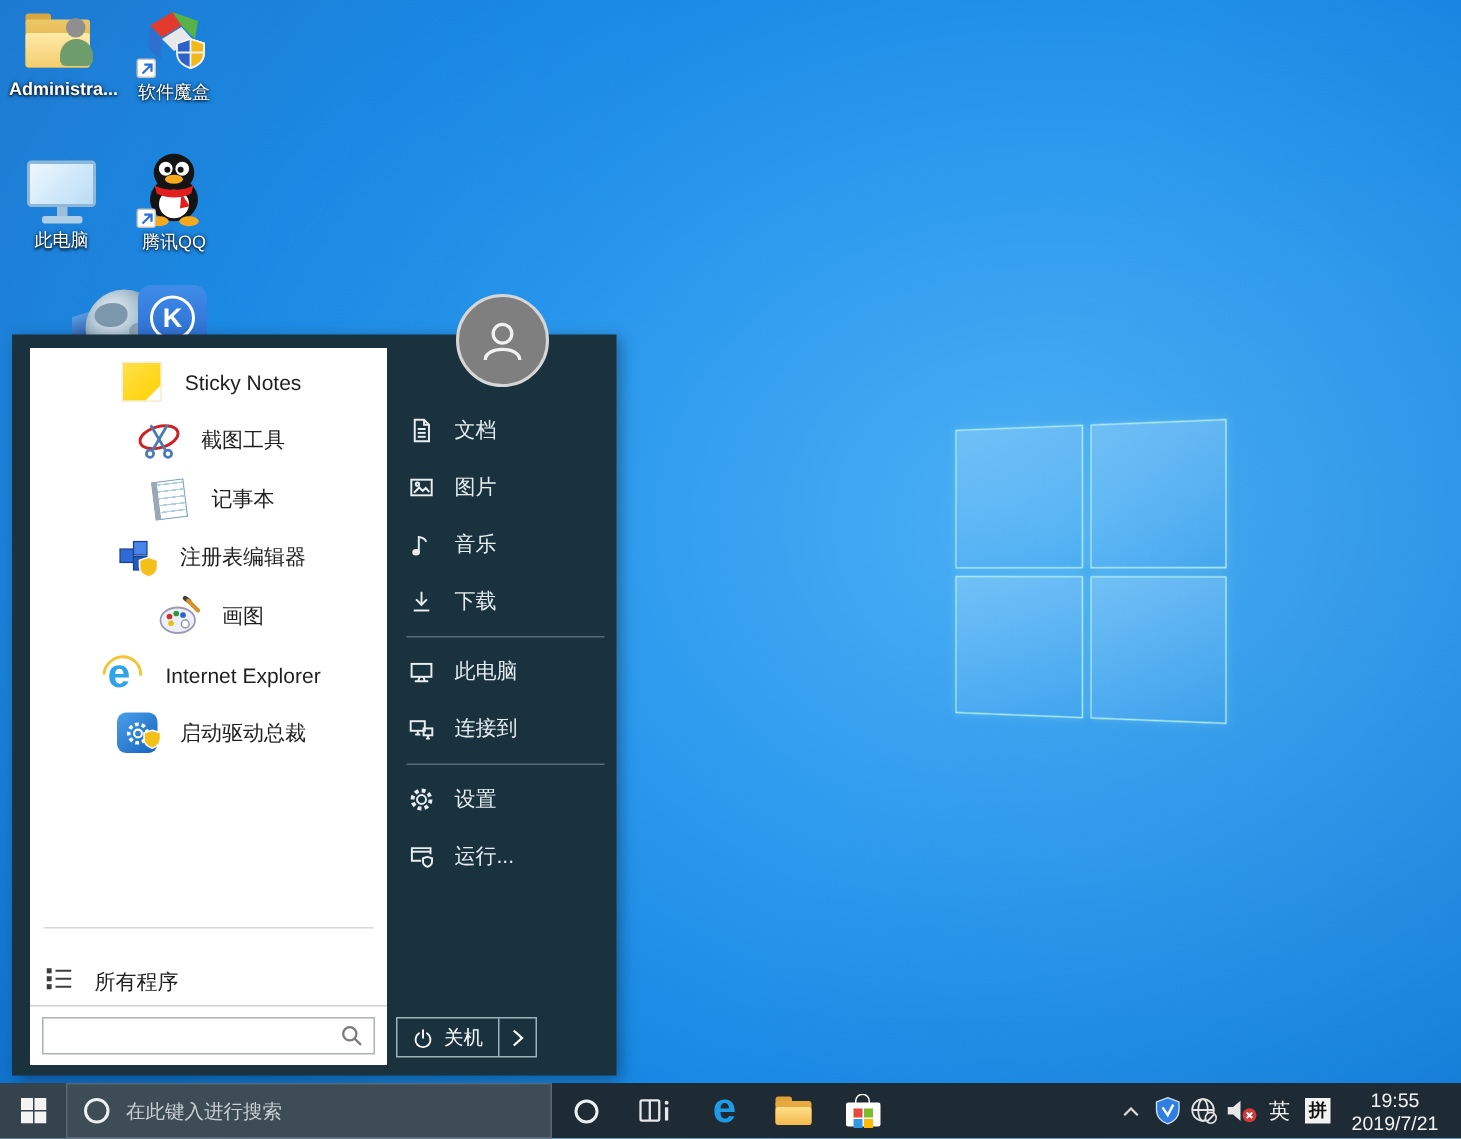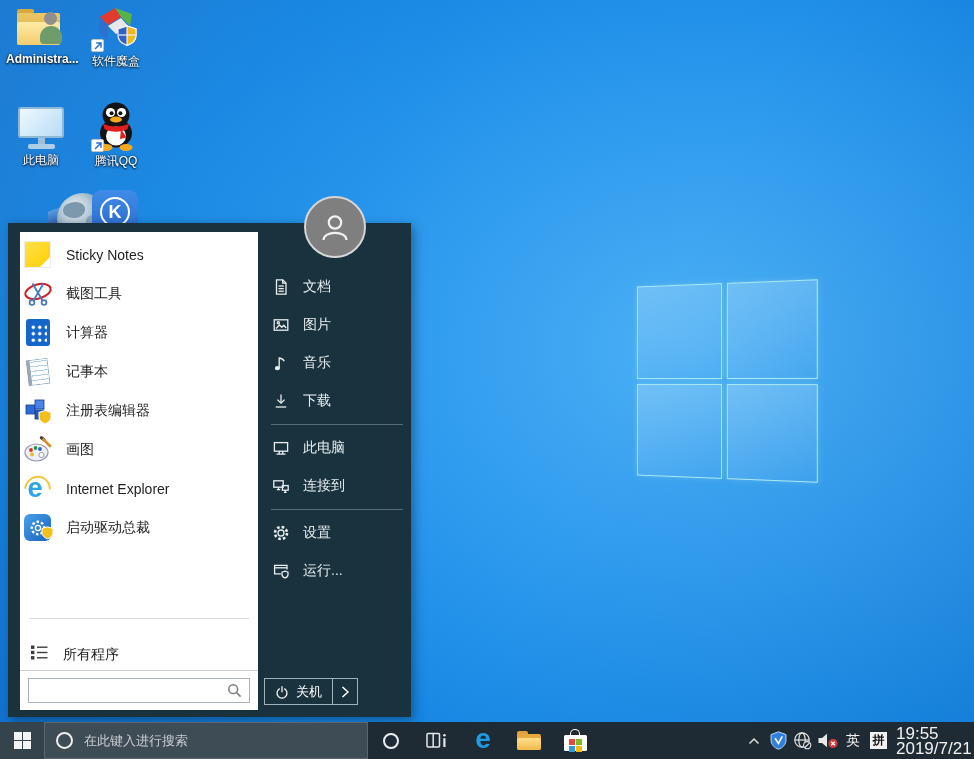--- a/index.html
+++ b/index.html
@@ -58,21 +58,21 @@
   .ktile-ring { position:absolute; left:8px; top:7px; width:30px; height:30px; border:2.5px solid #fff;
       border-radius:50%; display:flex; align-items:center; justify-content:center;
       color:#fff; font-weight:bold; font-size:18px; }
 
   
   .start-menu { position:absolute; left:8px; top:223px; width:403px; height:494px;
       background:#1a323e; z-index:10; box-shadow:3px 3px 10px rgba(0,0,0,.35); }
 
   .menu-left { position:absolute; left:12px; top:9px; width:238px; height:478px; background:#fff; }
   .prog-list { padding-top:3px; }
-  .prog-item { height:39px; display:flex; align-items:center; padding-left:2px; cursor:default; }
+  .prog-item { height:39px; display:flex; align-items:center; padding-left:2px; cursor:default;justify-content:center; }
   .prog-icon { width:31px; height:31px; position:relative; flex:none; display:flex;
       align-items:center; justify-content:center; }
   .prog-label { margin-left:13px; font-size:14px; color:#1f1f1f; white-space:nowrap; }
 
   .sticky { width:25px; height:25px; position:relative; background:linear-gradient(135deg,#ffe14a,#ffd002);
       box-shadow:0 0 0 1px rgba(0,0,0,.07); }
   .sticky i { position:absolute; right:0; bottom:0; width:0; height:0;
       border-left:10px solid transparent; border-bottom:10px solid #fff; }
   .calc { width:24px; height:27px; background:#1466c8; border-radius:3px; position:relative; }
   .calc i { position:absolute; left:4px; top:5px; width:17px; height:18px;
@@ -135,21 +135,21 @@
       background:linear-gradient(#e8483c,#e8483c) 0 0/6px 6px no-repeat,
                  linear-gradient(#7cbb2a,#7cbb2a) 7px 0/6px 6px no-repeat,
                  linear-gradient(#2f9ae0,#2f9ae0) 0 7px/6px 6px no-repeat,
                  linear-gradient(#ffb900,#ffb900) 7px 7px/6px 6px no-repeat; }
 
   .tray { margin-left:auto; display:flex; align-items:center; padding-right:6px; }
   .tray-btn { width:24px; height:37px; display:flex; align-items:center; justify-content:center; }
   .tray-lang { width:24px; text-align:center; color:#f2f2f2; font-size:14px; }
   .tray-ime { width:17px; height:17px; background:#f2f2f2; color:#111; font-size:12px; line-height:17px;
       text-align:center; margin:0 5px; font-weight:bold; }
-  .tray-clock { width:76px; color:#f2f2f2; font-size:17px; line-height:15px; padding:0 4px; }
+  .tray-clock { width:76px; text-align:center; color:#f2f2f2; font-size:13px; line-height:15px; padding:0 4px; }
 </style>
 </head>
 <body>
 
 <div class="screen">
 
   <div class="win-logo">
     <div class="pane"></div>
     <div class="pane"></div>
     <div class="pane"></div>
@@ -248,28 +248,20 @@
                   <line x1="20.5" y1="4.5" x2="10.5" y2="21.5"></line>
                 <circle cx="9" cy="23.5" r="2.4"></circle>
                   <circle cx="21" cy="23.5" r="2.4"></circle>
               </g>
             </svg>
           </span>
           <span class="prog-label">截图工具</span>
         </div>
         <div class="prog-item">
           <span class="prog-icon">
-              <span class="calc">
-                <i></i>
-              </span>
-            </span>
-          <span class="prog-label">计算器</span>
-        </div>
-        <div class="prog-item">
-          <span class="prog-icon">
               <span class="npd"></span>
             </span>
           <span class="prog-label">记事本</span>
         </div>
         <div class="prog-item">
           <span class="prog-icon">
             <svg width="30" height="30" viewBox="0 0 30 30">
               <g stroke="#16418c" stroke-width="0.8">
                 <rect x="3" y="9" width="9" height="9" fill="#2e6bd6"></rect>
                 <rect x="12" y="4" width="9" height="9" fill="#4a84e8"></rect>

